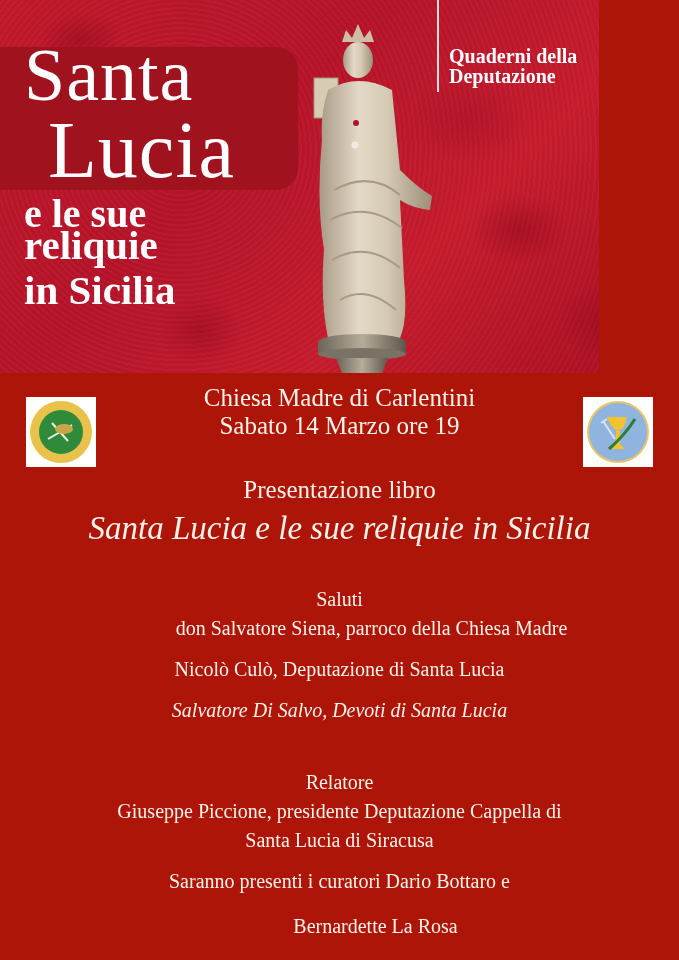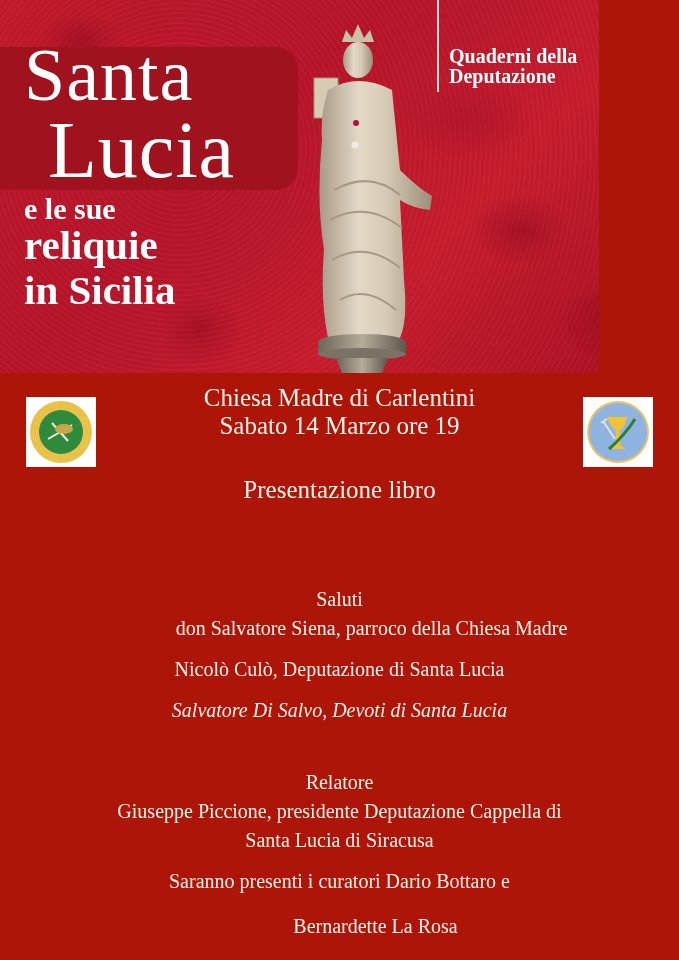--- a/index.html
+++ b/index.html
@@ -32,21 +32,21 @@
     position: absolute; left: 24px; top: 38px;
     font-size: 74px; font-weight: 400; line-height: 1;
     color: #fff; letter-spacing: 1px;
   }
   .title-lucia {
     position: absolute; left: 48px; top: 110px;
     font-size: 80px; line-height: 1; color: #fff; letter-spacing: 1px;
   }
   .title-sub1 {
     position: absolute; left: 24px; top: 194px;
-    font-size: 30px; line-height: 1; color: #fff; font-weight: 700;
+    font-size: 40px; line-height: 1; color: #fff; font-weight: 700;
   }
   .title-sub2 {
     position: absolute; left: 24px; top: 225px;
     font-size: 41px; line-height: 1; color: #fff; font-weight: 700;
   }
   .title-sub3 {
     position: absolute; left: 24px; top: 270px;
     font-size: 41px; line-height: 1; color: #fff; font-weight: 700;
   }
   .series-rule {
@@ -162,20 +162,21 @@
       <circle cx="33" cy="33" r="29" fill="#8fb4e0"></circle>
       <path d="M22 18 L42 18 Q40 30 33 32 Q26 30 22 18 Z" fill="#f1c232"></path>
       <rect x="31" y="32" width="4" height="14" fill="#f1c232"></rect>
       <path d="M26 50 L40 50 L36 46 L30 46 Z" fill="#f1c232"></path>
       <path d="M18 22 L30 40 M16 24 L22 20" stroke="#dde3ea" stroke-width="2"></path>
       <path d="M50 20 Q40 36 24 50" stroke="#2e7d32" stroke-width="3" fill="none"></path>
     </svg>
   </div>
 
   <div class="line l-pres">Presentazione libro</div>
+  <div class="line l-book">Santa Lucia e le sue reliquie in Sicilia</div>
 
   <div class="line l-saluti">Saluti</div>
   <div class="line l-s1">don Salvatore Siena, parroco della Chiesa Madre</div>
   <div class="line l-s2">Nicolò Culò, Deputazione di Santa Lucia</div>
   <div class="line l-s3">Salvatore Di Salvo, Devoti di Santa Lucia</div>
 
   <div class="line l-rel">Relatore</div>
   <div class="line l-r2">Santa Lucia di Siracusa</div>
   <div class="line l-r1">Giuseppe Piccione, presidente Deputazione Cappella di</div>
 

